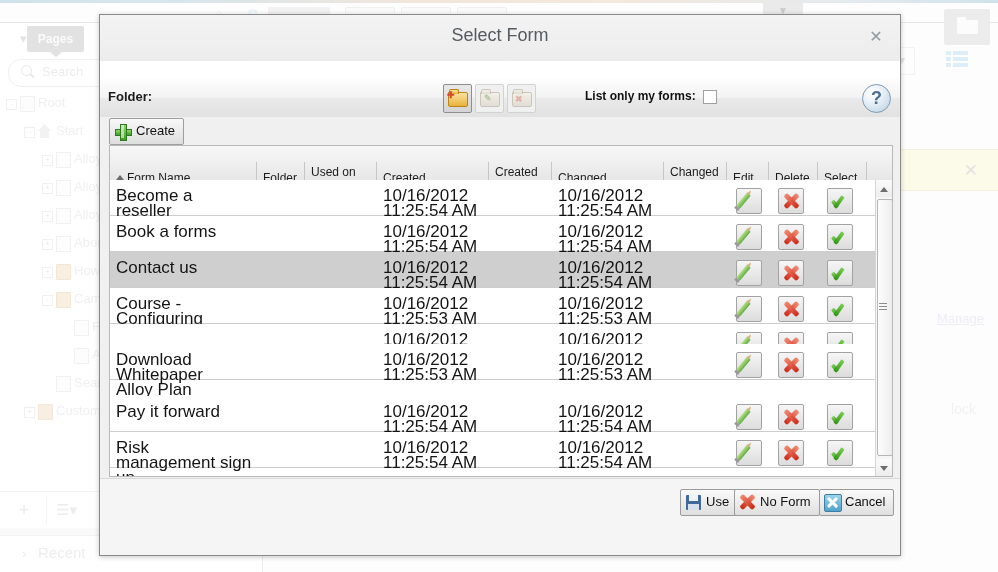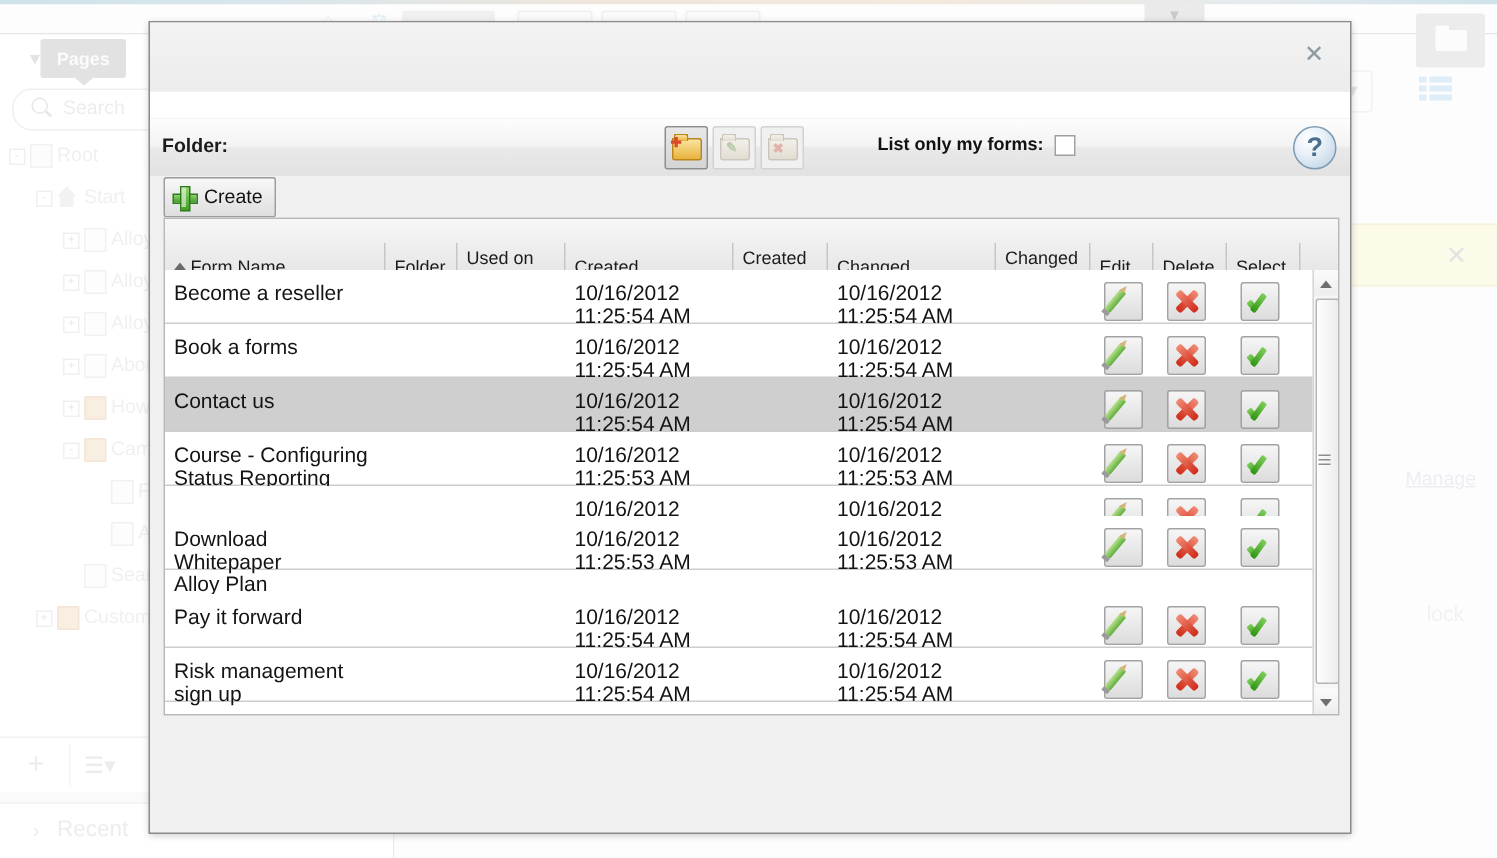--- a/index.html
+++ b/index.html
@@ -121,21 +121,21 @@
   .gh{position:absolute;left:0;top:0;width:100%;height:34px;
       background:linear-gradient(to bottom,#f7f7f7 0%,#e7e7e7 100%);border-bottom:1px solid #b8b8b8;}
   .gh .cell{position:absolute;top:16px;height:34px;border-right:1px solid #c6c6c6;
       font-size:12px;color:#1c1c1c;box-sizing:border-box;padding:4px 5px 0 6px;line-height:13px;}
   .gh .cell.mid{padding-top:10px;}
   .sortarrow{position:absolute;left:6px;top:13px;width:0;height:0;border-left:4px solid transparent;
       border-right:4px solid transparent;border-bottom:5px solid #6a6a6a;}
   .gb{position:absolute;left:0;top:34px;right:16px;bottom:0;}
   .row{position:absolute;left:0;width:100%;border-bottom:1px solid #cdcdcd;box-sizing:border-box;background:#fff;}
   .row.sel{background:#cfcfcf;}
-  .row .c{position:absolute;top:0;height:100%;font-size:14px;color:#141414;box-sizing:border-box;
+  .row .c{position:absolute;top:0;height:100%;font-size:17px;color:#141414;box-sizing:border-box;
       padding:8px 5px 0 6px;line-height:15px;}
   .ibtn{position:absolute;top:8px;width:24px;height:24px;
       background:linear-gradient(to bottom,#f6f6f6,#dcdcdc);border:1px solid #a2a2a2;border-radius:2px;}
   .pencil{position:absolute;left:4px;top:3px;width:5px;height:17px;
       background:linear-gradient(to right,#b9e08f,#5fae3c);transform:rotate(40deg);border-radius:1px;}
   .pencil:after{content:"";position:absolute;left:0;top:-4px;width:0;height:0;border-left:2.5px solid transparent;
       border-right:2.5px solid transparent;border-bottom:5px solid #d8b27a;}
   .pencil:before{content:"";position:absolute;left:0;bottom:-3px;width:5px;height:3px;background:#9a9a9a;}
   .xmark{position:absolute;left:4px;top:4px;width:16px;height:16px;}
   .xmark i{position:absolute;left:6px;top:-1px;width:5px;height:18px;border-radius:2px;
@@ -298,20 +298,21 @@
       <span class="bm-notice-x">✕</span>
     </div>
     <a class="bm-link">Manage</a>
     <div class="bm-txt">lock</div>
   </div>
 </div>
 
 <div id="modal">
 
   <div class="m-title">
+    <div class="m-title-txt">Select Form</div>
     <div class="m-close">✕</div>
   </div>
 
   <div class="m-gapwhite"></div>
 
   <div class="f-bar">
     <span class="f-lab">Folder:</span>
 
 
     <div class="f-ibtn on" style="left:343px;">
@@ -581,13 +582,33 @@
           <i style="top:0"></i>
           <i style="top:3px"></i>
           <i style="top:6px"></i>
         </div>
       <div class="ar dn">
           <span></span>
         </div>
     </div>
   </div>
 
+  <div class="m-foot">
+    <div class="fbtn" style="left:580px;">
+      <span class="dsk"></span>
+      <span>Use</span>
+    </div>
+    <div class="fbtn" style="left:634px;">
+      <span class="xsm">
+          <i></i>
+          <i></i>
+        </span>
+      <span>No Form</span>
+    </div>
+    <div class="fbtn" style="left:719px;">
+      <span class="cxi">
+          <i></i>
+          <i></i>
+        </span>
+      <span>Cancel</span>
+    </div>
+  </div>
 </div>
 
 </body></html>

